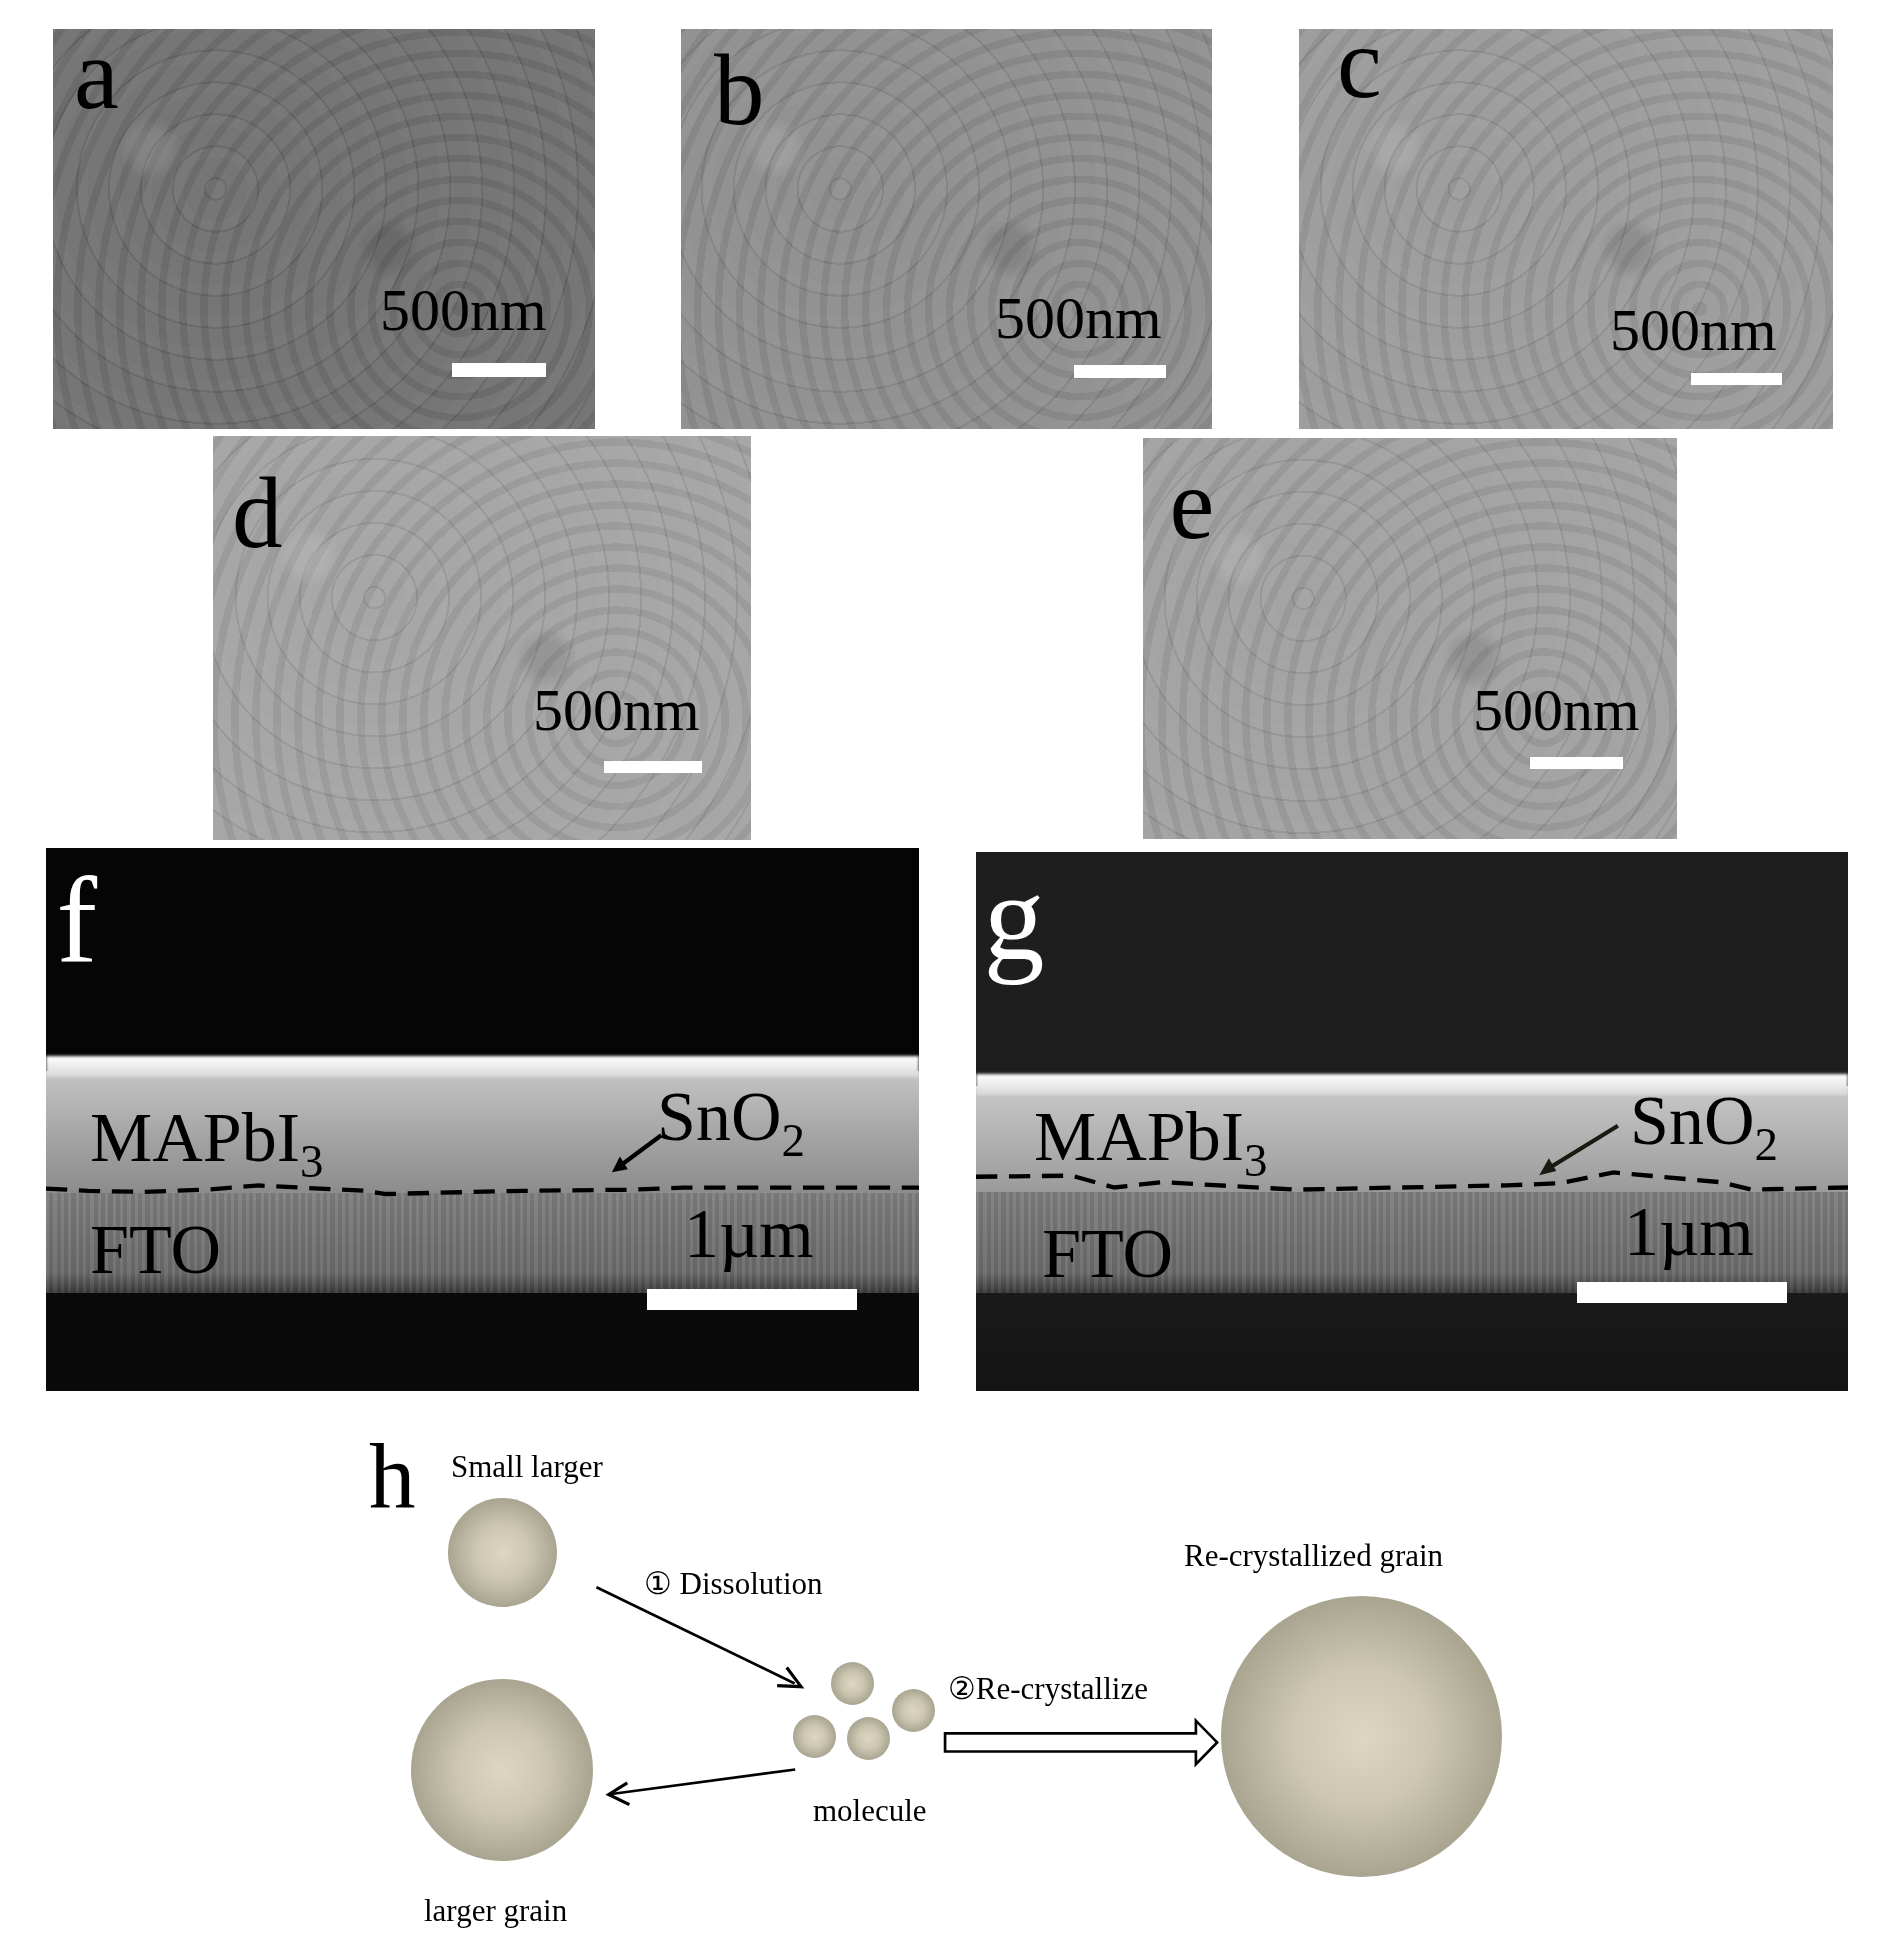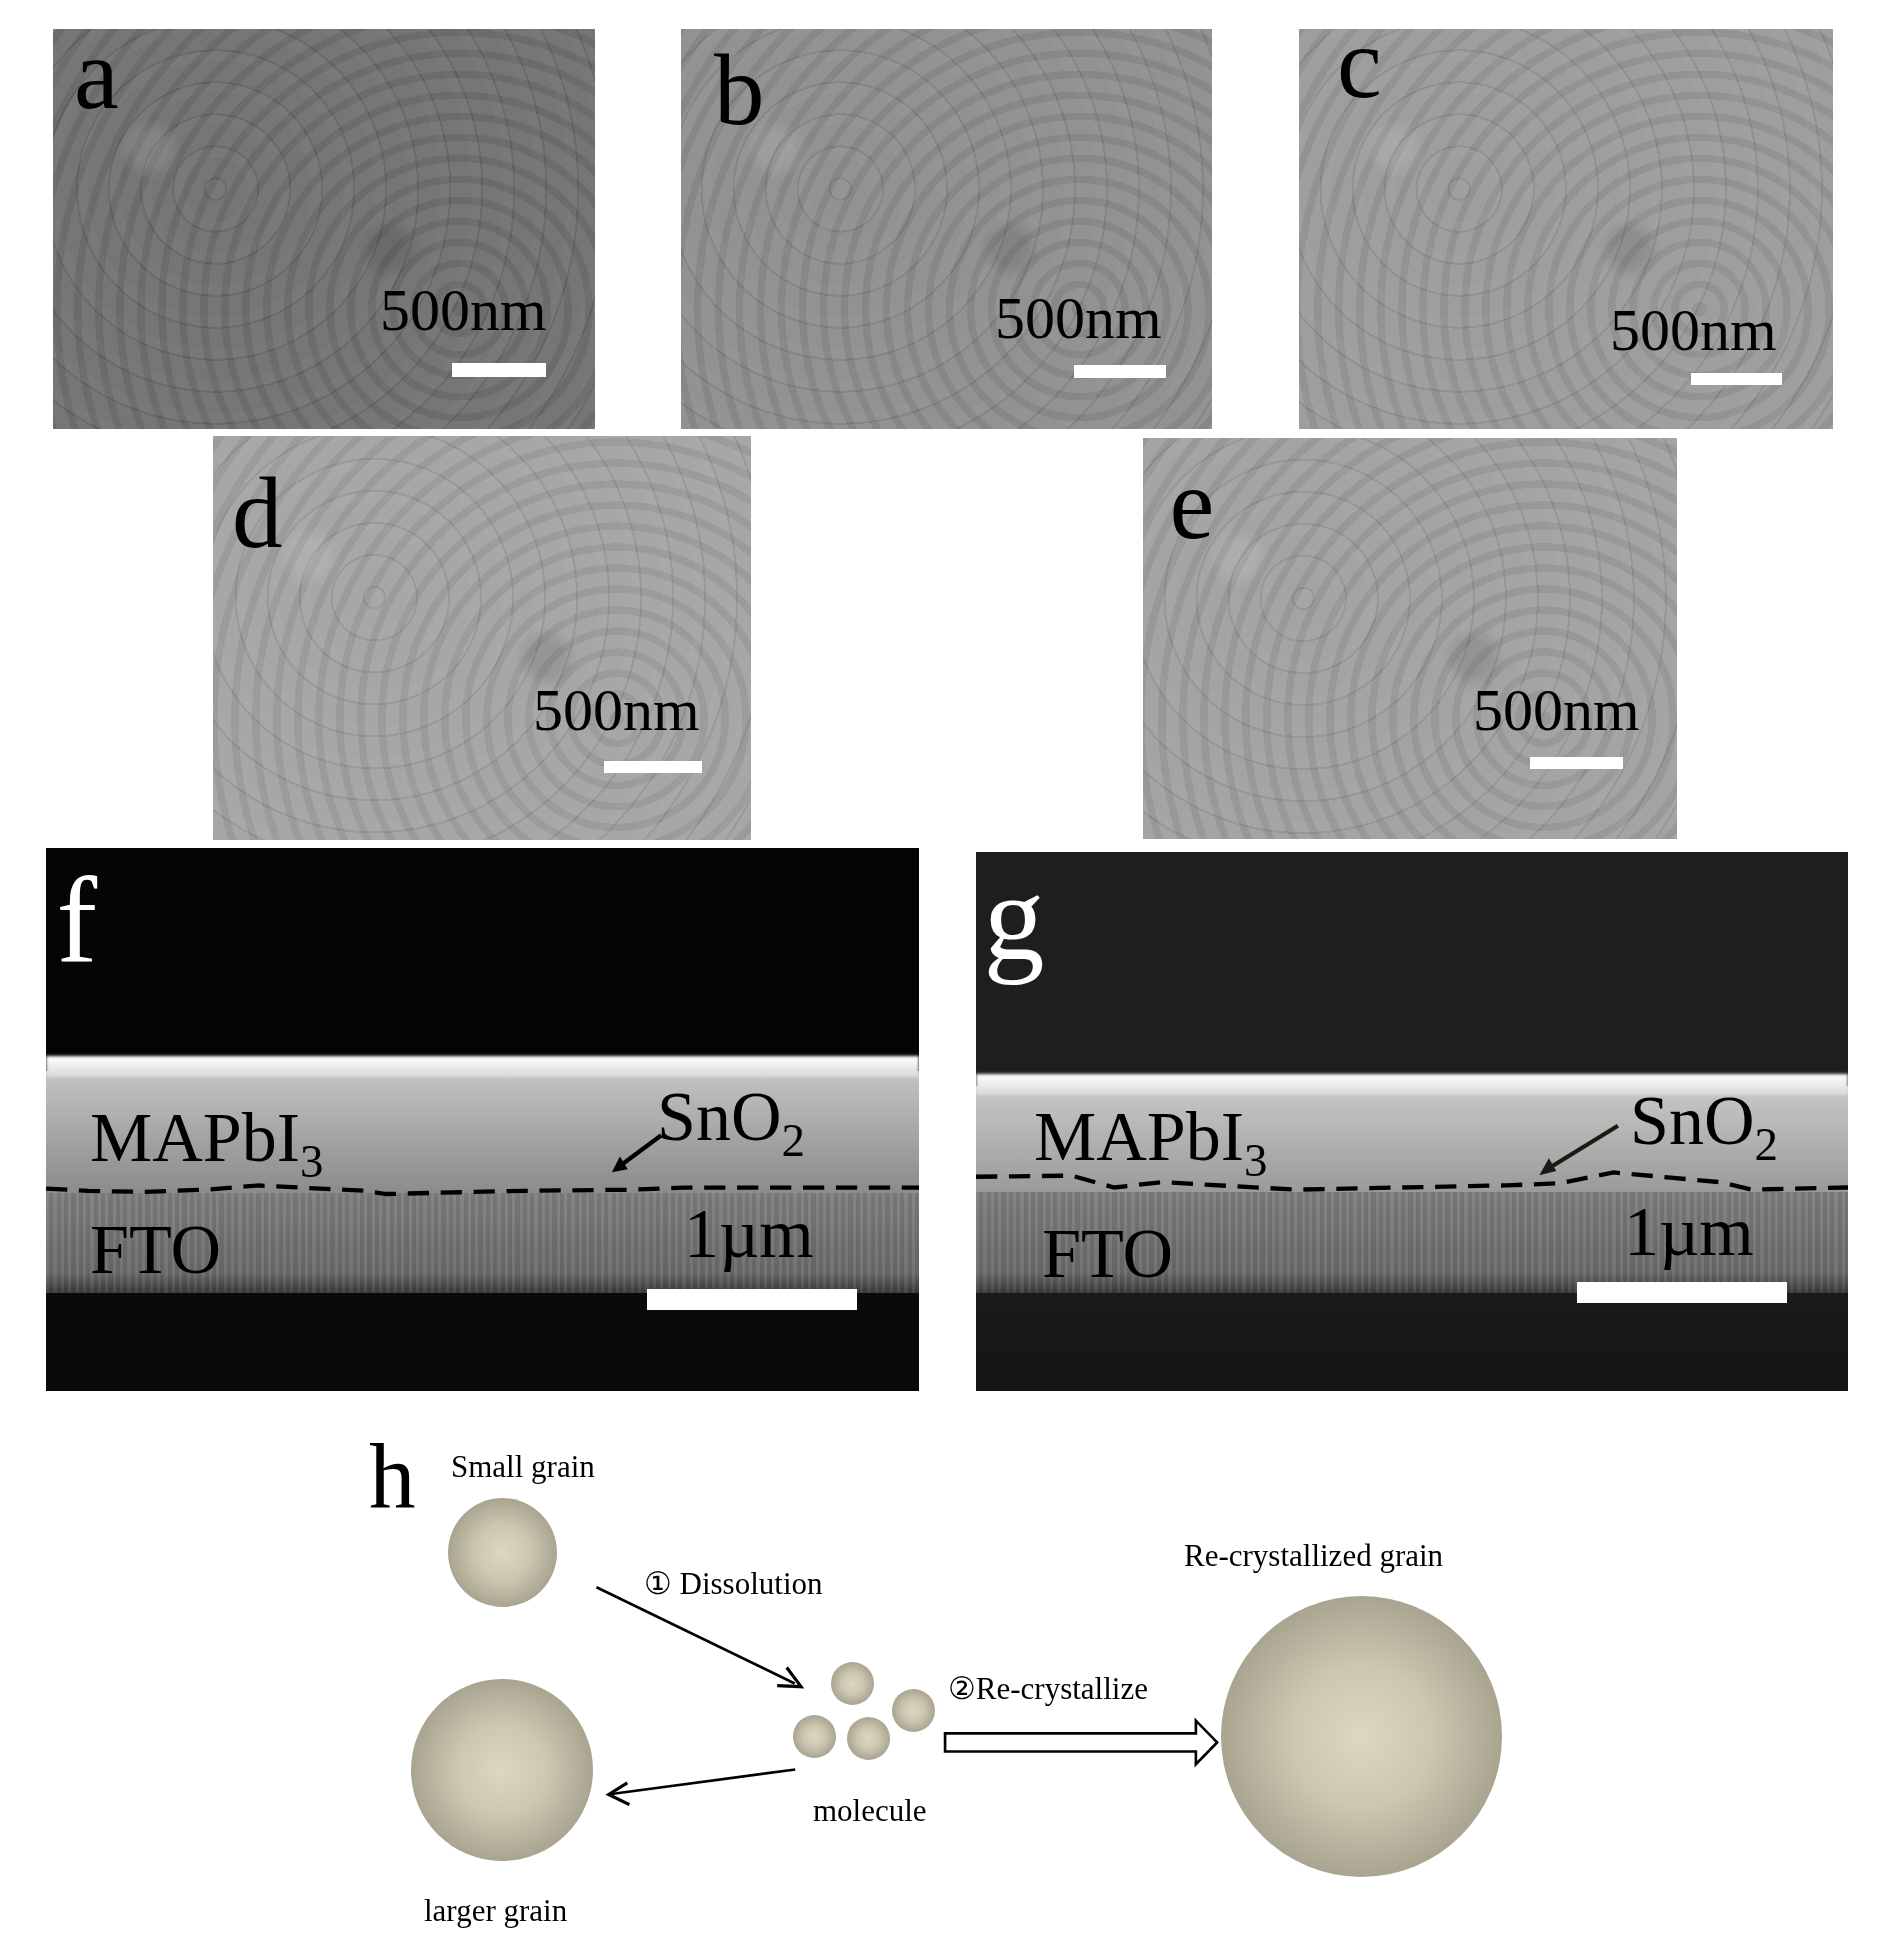--- a/index.html
+++ b/index.html
@@ -110,21 +110,21 @@
   <span class="layer-label" style="left:66px;top:367px;">FTO</span>
   <span class="layer-label" style="left:648px;top:345px;">1µm</span>
   <div class="scale-bar" style="left:601px;top:430px;width:210px;height:21px;"></div>
   <svg style="position:absolute;left:0;top:0;width:872px;height:539px;" viewBox="0 0 1641 1014">
     <line x1="1208" y1="515" x2="1078" y2="595" stroke="#1a1a10" stroke-width="8"></line>
     <polygon points="1060,608 1078,576 1092,600" fill="#1a1a10"></polygon>
   </svg>
 </div>
 
 <span class="diagram-text" style="left:369px;top:1430px;font-size:93px;">h</span>
-<span class="diagram-text" style="left:451px;top:1451px;">Small grain</span>
+<span class="diagram-text" style="left:451px;top:1451px;">Small larger</span>
 <div class="sphere" style="left:448px;top:1498px;width:109px;height:109px;"></div>
 <div class="sphere" style="left:411px;top:1679px;width:182px;height:182px;"></div>
 <span class="diagram-text" style="left:424px;top:1895px;font-family:Liberation Serif, serif;">larger grain</span>
 <span class="diagram-text" style="left:644px;top:1568px;">① Dissolution</span>
 <div class="sphere" style="left:831px;top:1662px;width:43px;height:43px;"></div>
 <div class="sphere" style="left:892px;top:1689px;width:43px;height:43px;"></div>
 <div class="sphere" style="left:793px;top:1715px;width:43px;height:43px;"></div>
 <div class="sphere" style="left:847px;top:1717px;width:43px;height:43px;"></div>
 <span class="diagram-text" style="left:813px;top:1795px;">molecule</span>
 <span class="diagram-text" style="left:948px;top:1673px;">②Re-crystallize</span>

